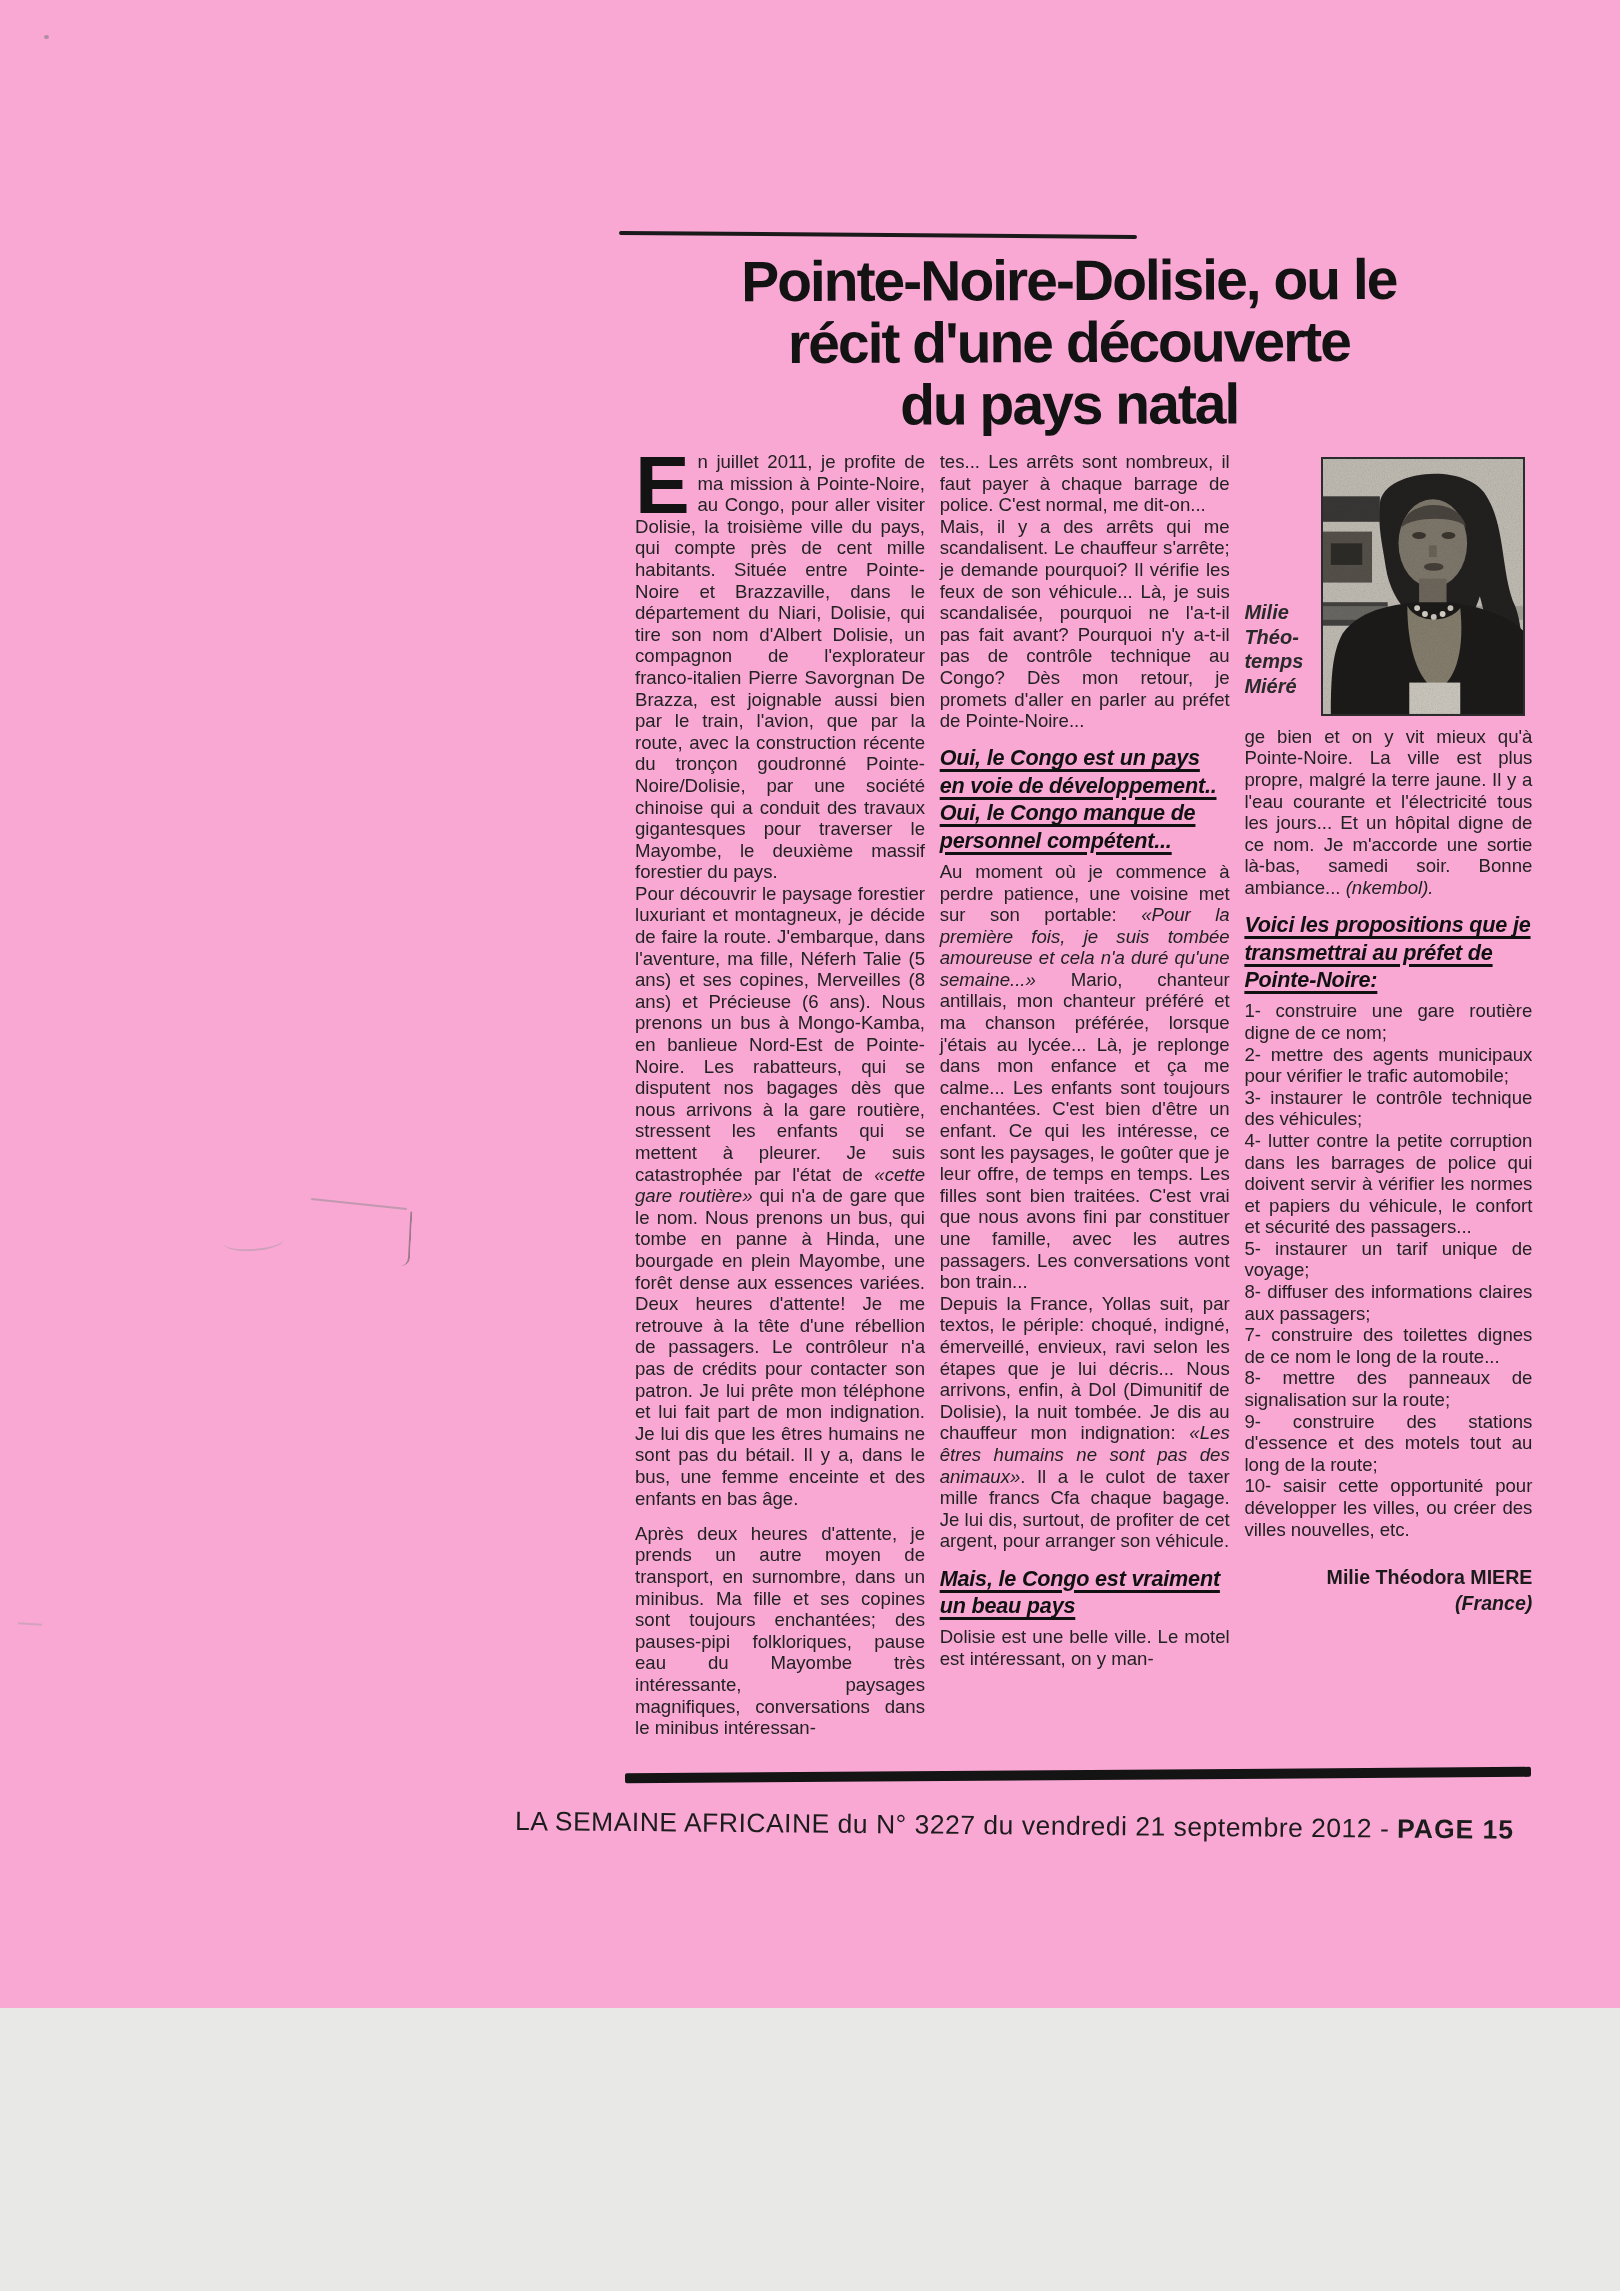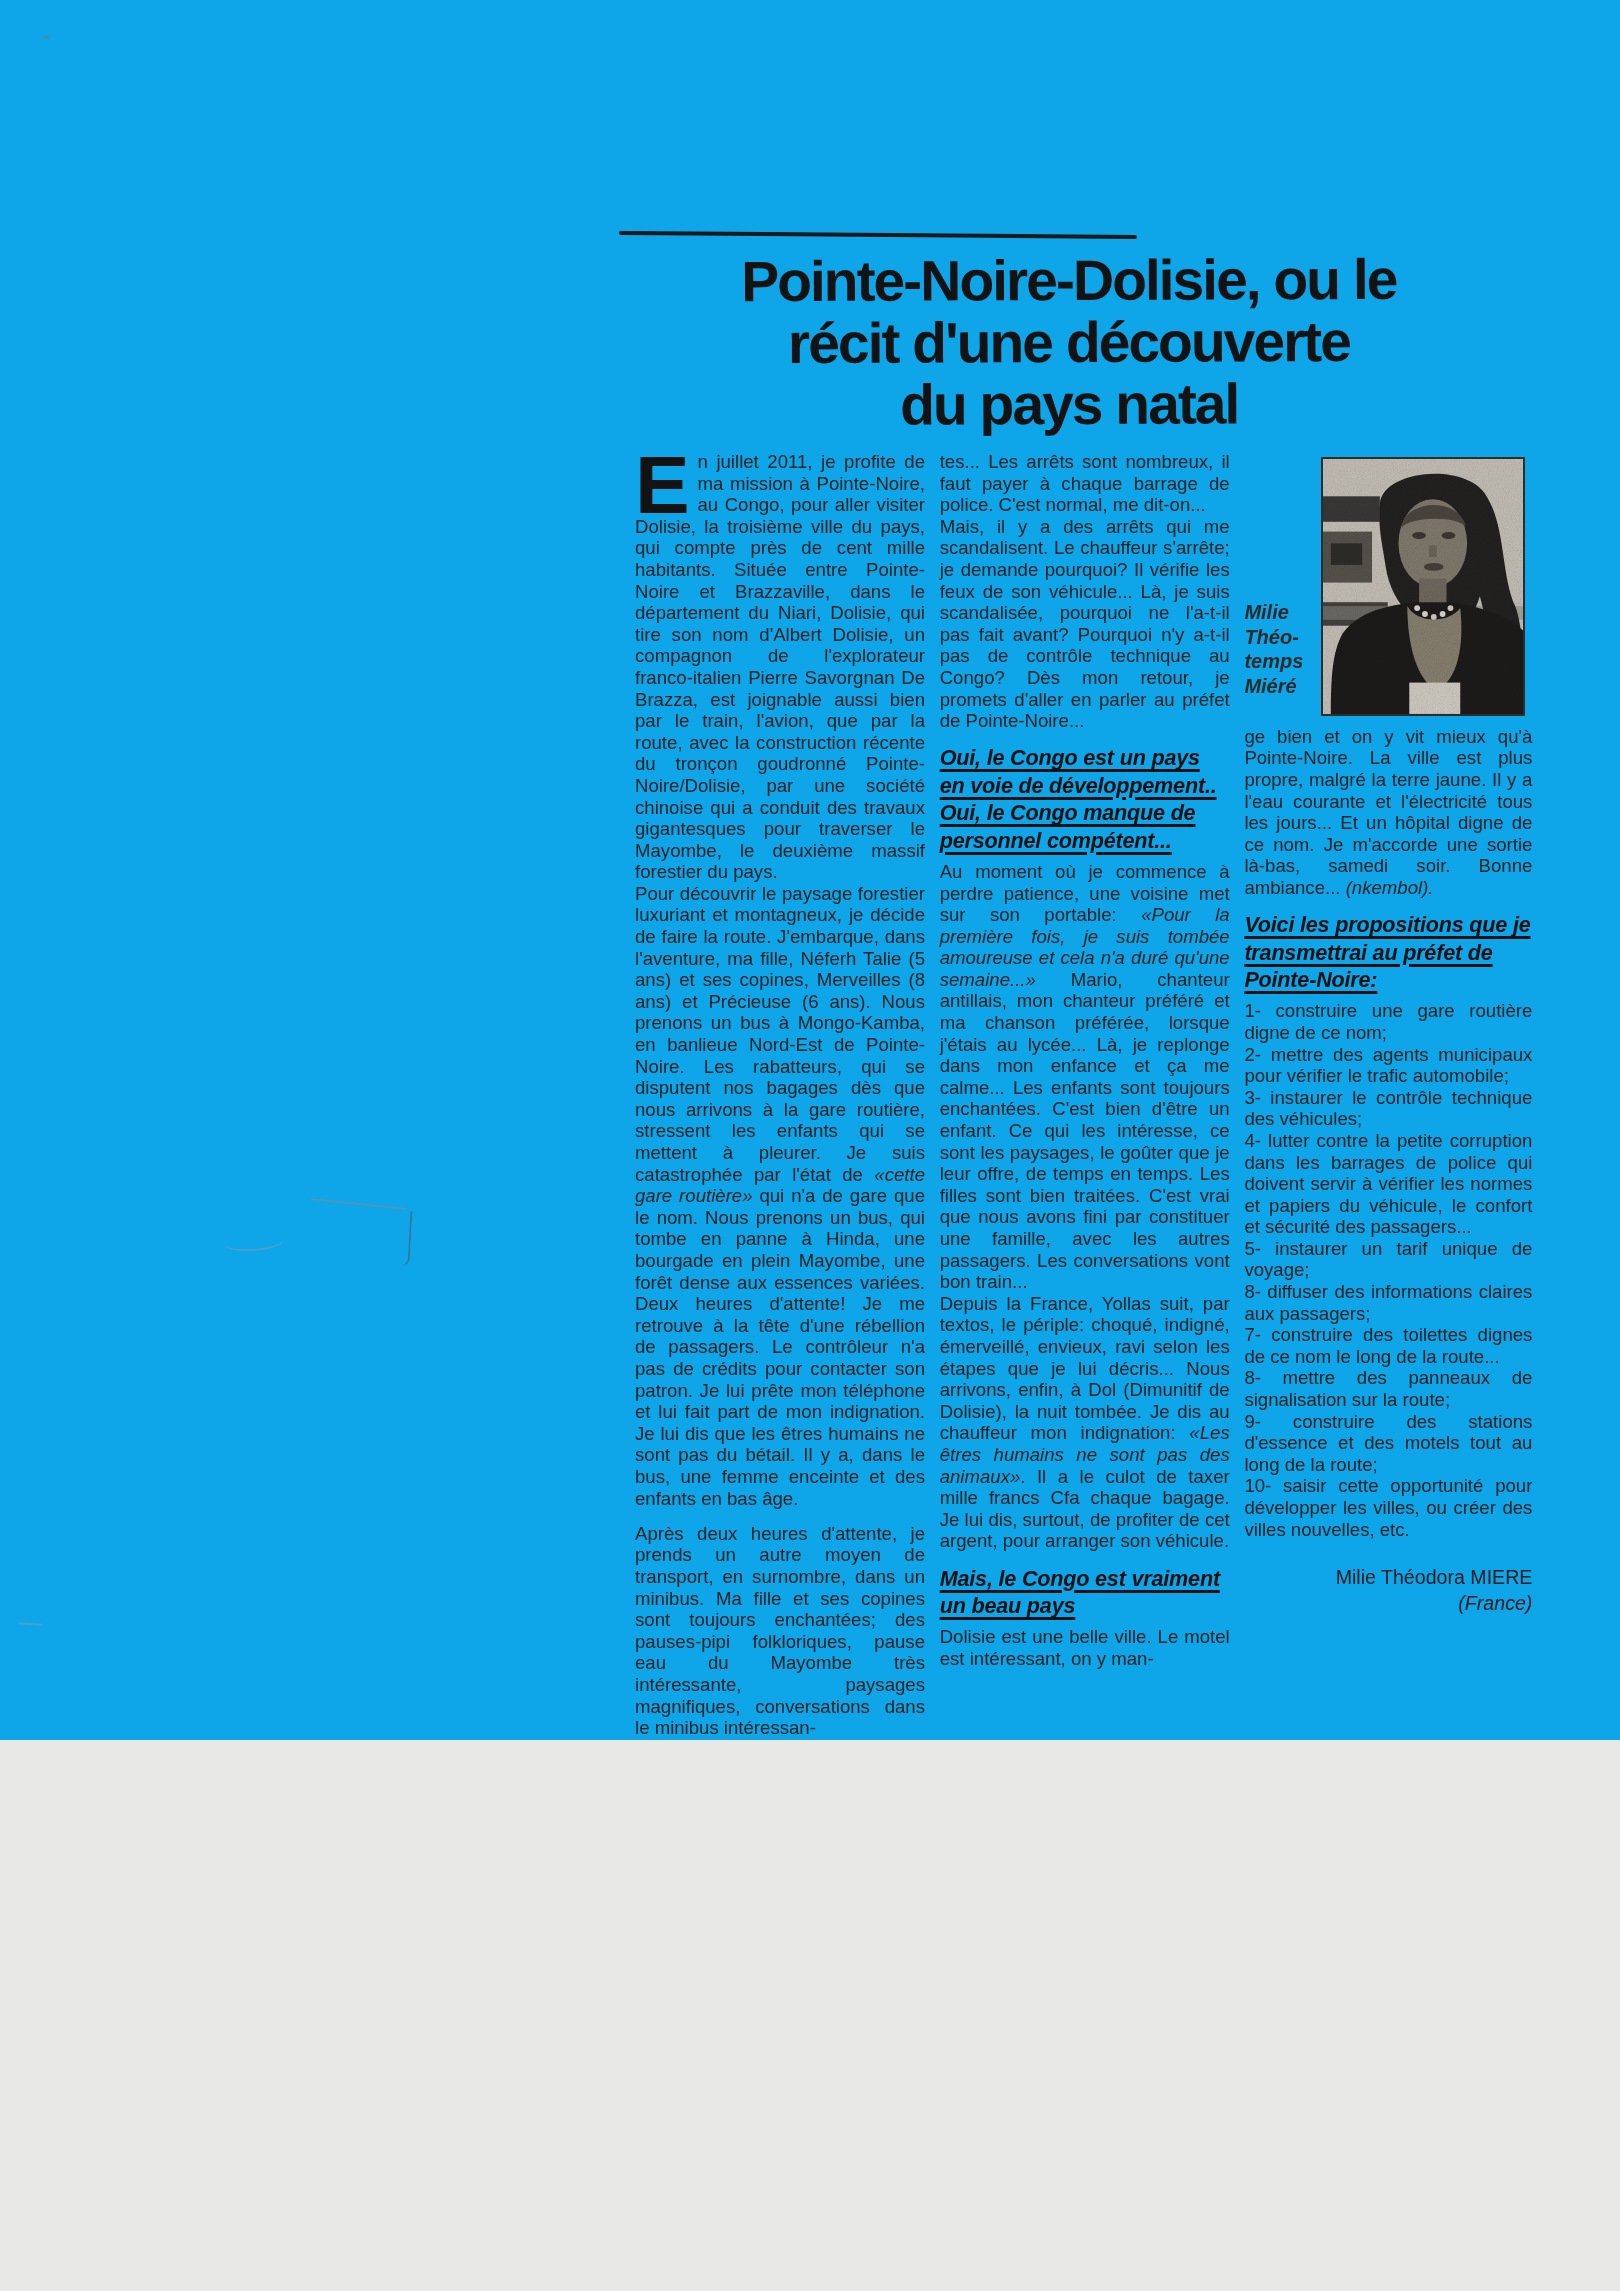--- a/index.html
+++ b/index.html
@@ -1,19 +1,19 @@
 <!DOCTYPE html>
 <html><head>
 <meta charset="utf-8">
 <style>
   html,body{margin:0;padding:0;background:#e8e8e6;}
   #page{
     position:relative;
-    width:1620px;height:1740px;
-    background:#0ea5e9;
+    width:1620px;height:2008px;
+    background:#f9a8d4;
     overflow:hidden;
     font-family:"Liberation Sans","DejaVu Sans",sans-serif;
     color:#1f1f1f;
   }
   
   .top-rule{
     position:absolute;left:619px;top:233px;width:518px;height:3.9px;
     background:#1a1a1a;transform:rotate(0.45deg);border-radius:2px;
   }
   .bottom-rule{
@@ -35,21 +35,21 @@
   .col{width:290px;}
   .col.right-col{width:288px;}
   .col p{margin:0;text-align:justify;font-size:18.6px;line-height:21.6px;color:#222;}
   .col p.gap{margin-top:13.7px;}
   .col p.subhead{
     font-weight:bold;font-style:italic;font-size:21.6px;line-height:27.4px;
     text-decoration:underline;text-decoration-thickness:2.5px;text-underline-offset:3.9px;
     margin:12.7px 0 6.9px 0;text-align:left;letter-spacing:-0.2px;color:#111;
   }
   .col p.sig{
-    font-weight:normal;font-size:19.6px;line-height:26.5px;text-align:right;
+    font-weight:bold;font-size:19.6px;line-height:26.5px;text-align:right;
     margin-top:23.5px;color:#1b1b1b;
   }
   .it{font-style:italic;}
   .bd{font-weight:bold;}
   .dropcap{
     float:left;font-weight:bold;font-size:82px;line-height:61px;
     padding:2.9px 7.8px 0 0;color:#131313;
   }
   
   .photo-row{display:flex;height:267px;margin-bottom:7.8px;}

